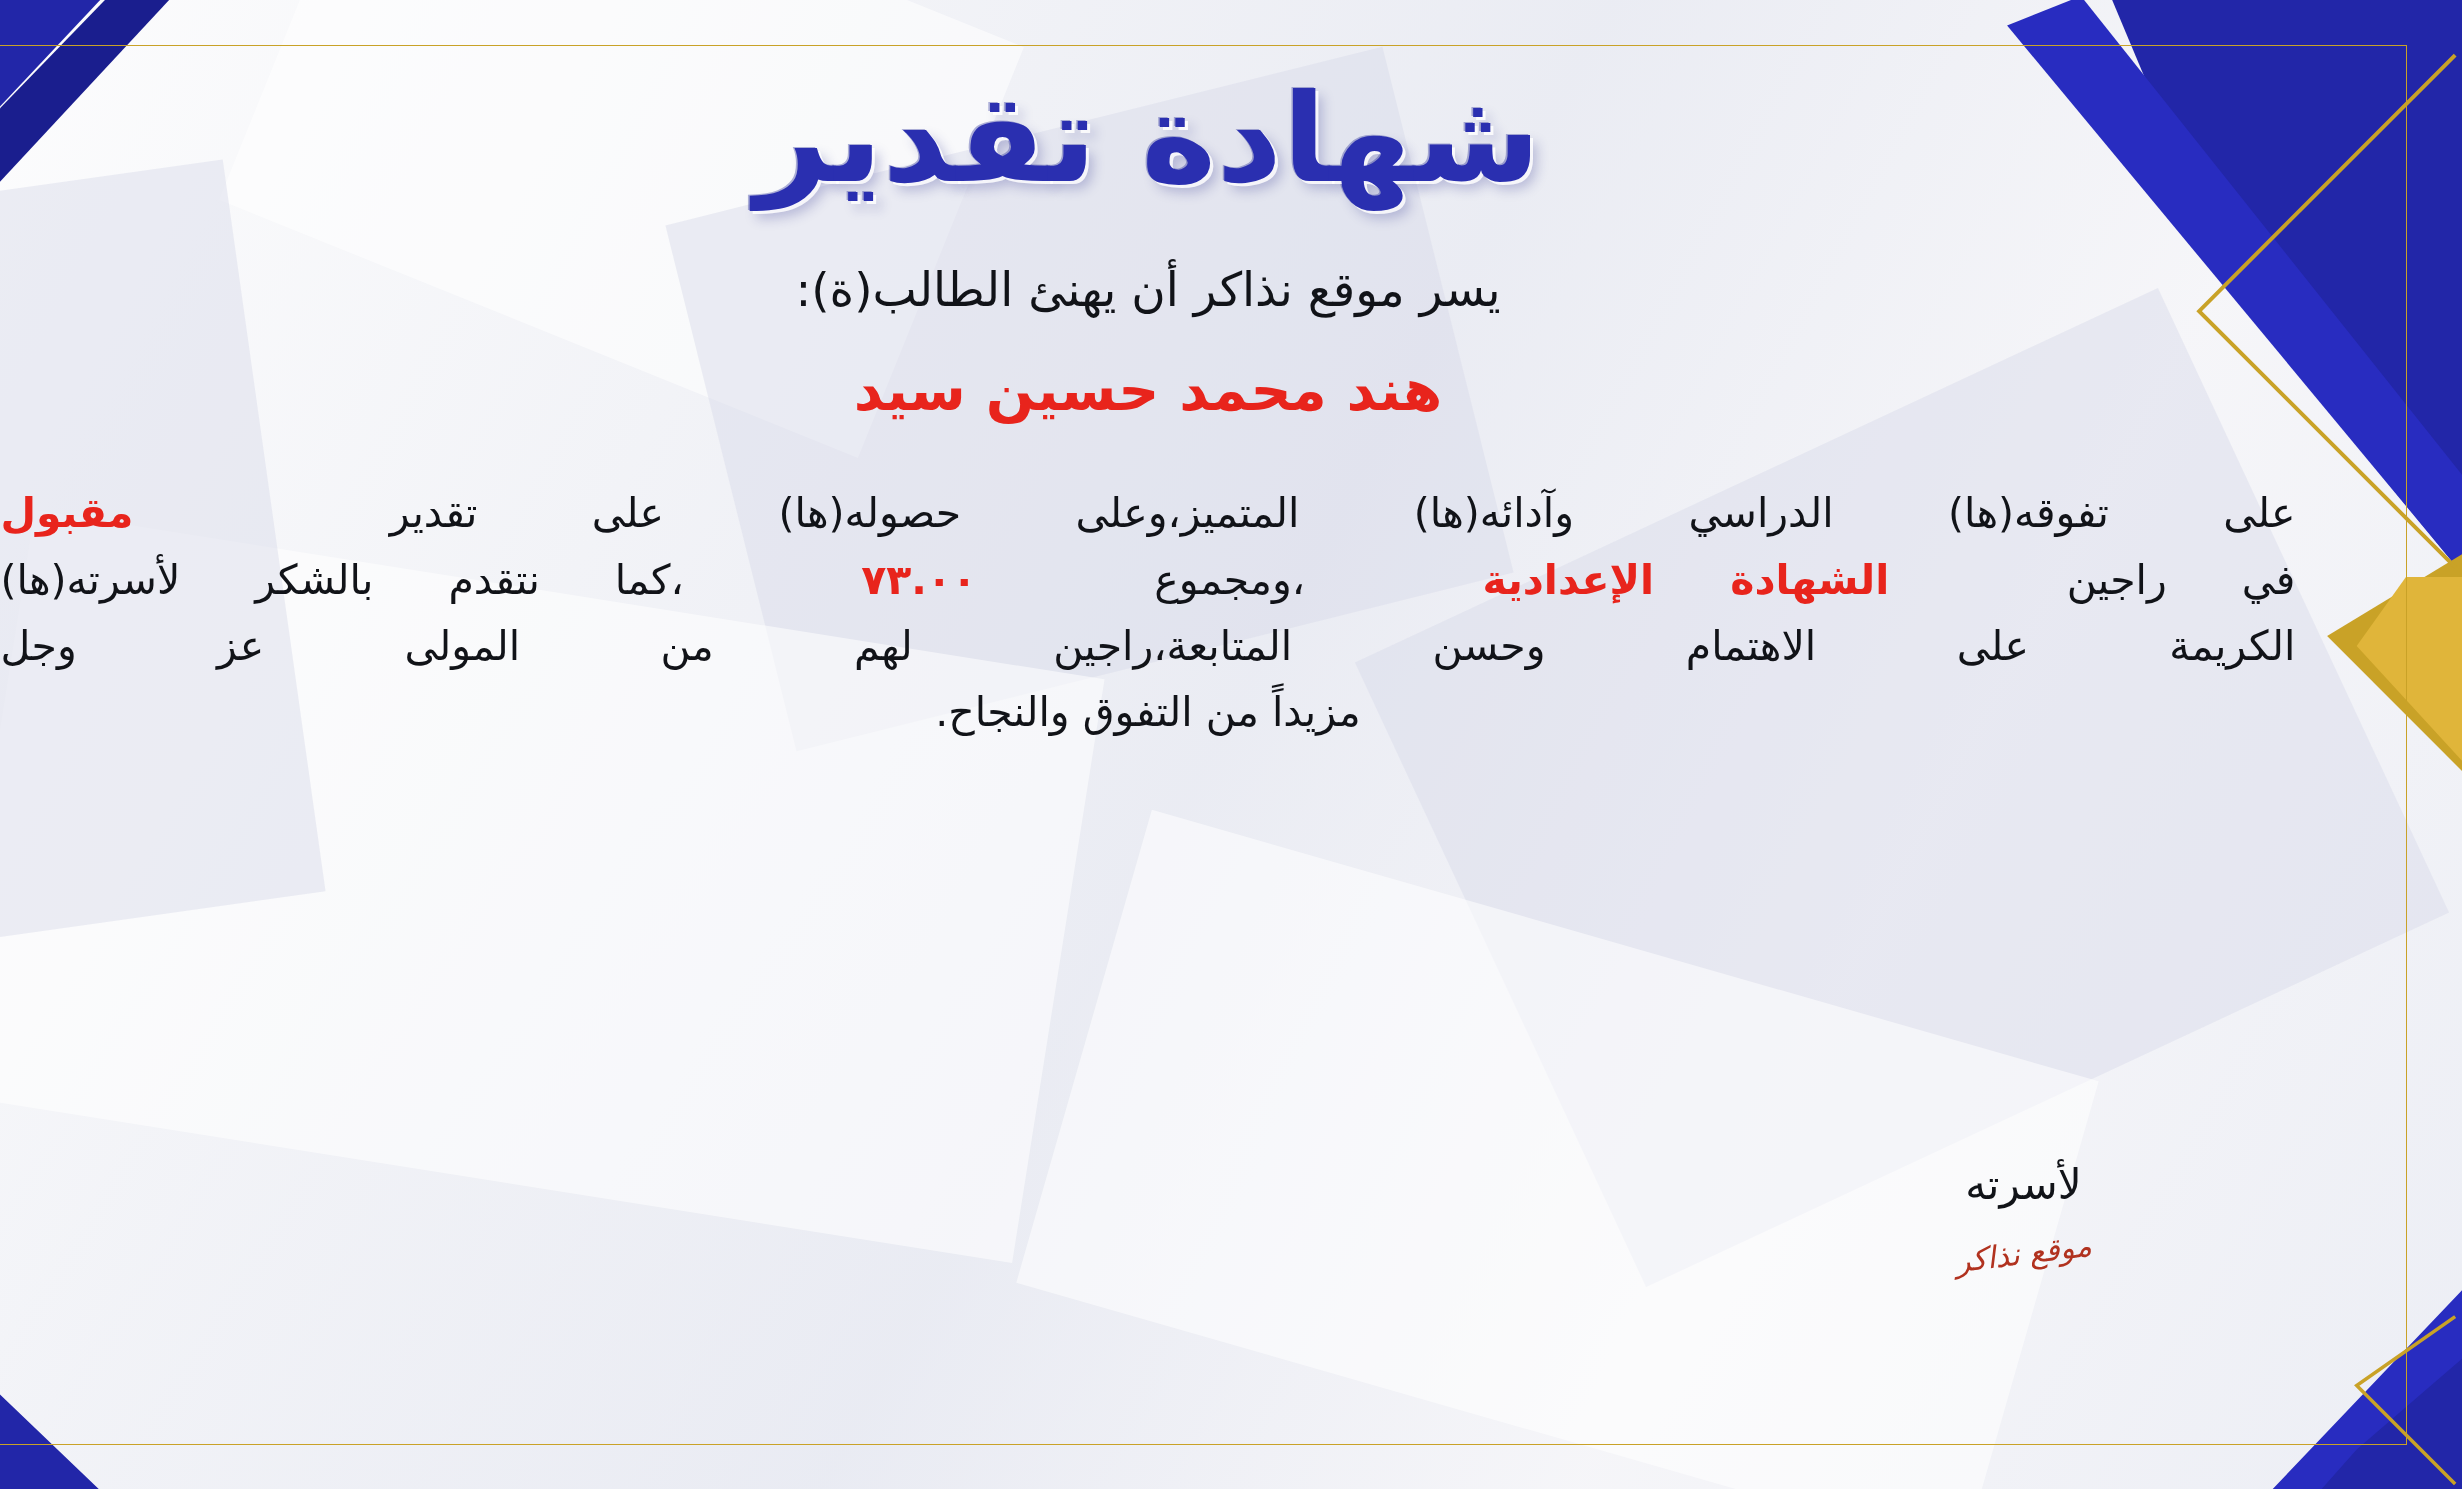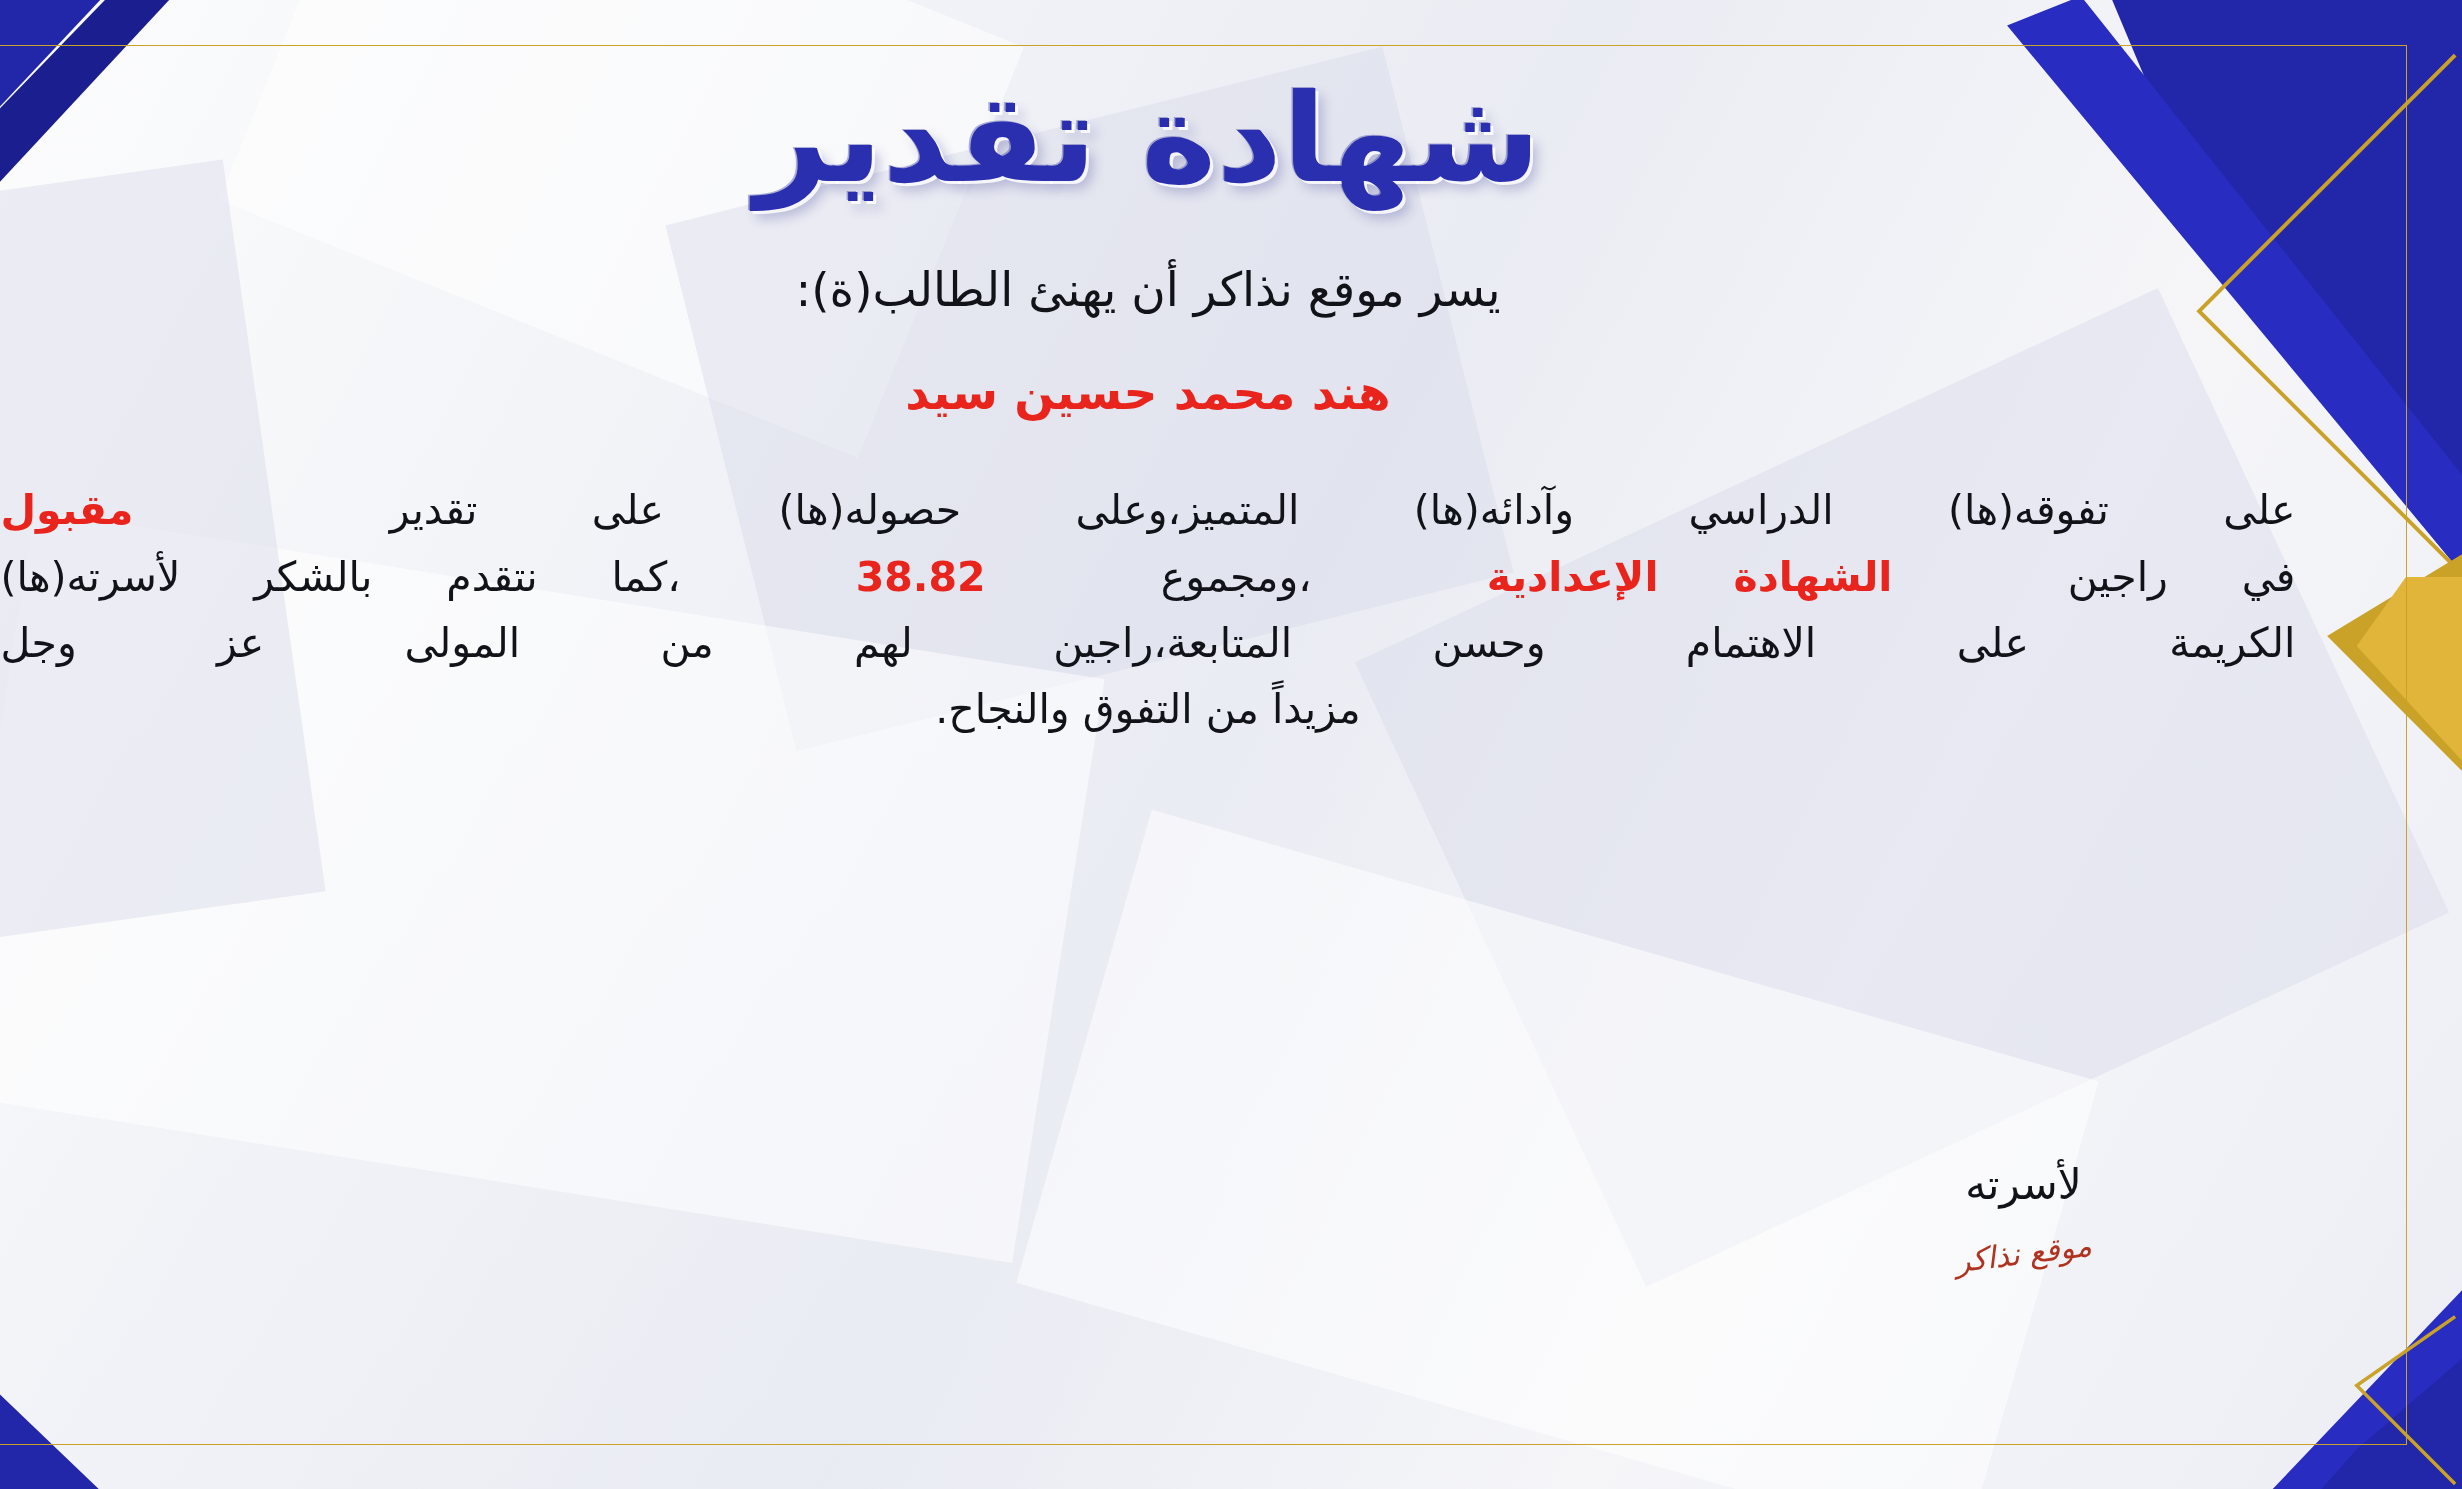--- a/index.html
+++ b/index.html
@@ -86,24 +86,24 @@
 
   .intro {
     font-size: 47px;
     color: #111318;
     margin: 0 0 40px 0;
     text-align: center;
     letter-spacing: 0.2px;
   }
 
   .student-name {
-    font-size: 47px;
+    font-size: 57px;
     font-weight: bold;
     color: #e8241c;
-    margin: 8px 0 41px 0;
+    margin: 0 0 41px 0;
     text-align: left;
     letter-spacing: 1px;
   }
 
   .body-text {
     width: 2295px;
     font-size: 41px;
     line-height: 1.62;
     color: #111318;
     text-align: justify;
@@ -243,21 +243,21 @@
         <span class="gap"></span>
         <span class="hl">مقبول</span>
       </span>
       <span class="line">
         <span>في راجين</span>
         <span class="gap"></span>
         <span class="hl">الشهادة الإعدادية</span>
         <span class="gap"></span>
         <span>،ومجموع</span>
         <span class="gap"></span>
-        <span class="hl">38.82</span>
+        <span class="hl">٧٣.٠٠</span>
         <span class="gap"></span>
         <span>،كما نتقدم بالشكر لأسرته(ها)</span>
       </span>
       <span class="line">
         <span>الكريمة على الاهتمام وحسن المتابعة،راجين لهم من المولى عز وجل</span>
       </span>
       <span class="line last">
         <span>مزيداً من التفوق والنجاح.</span>
       </span>
     </div>

